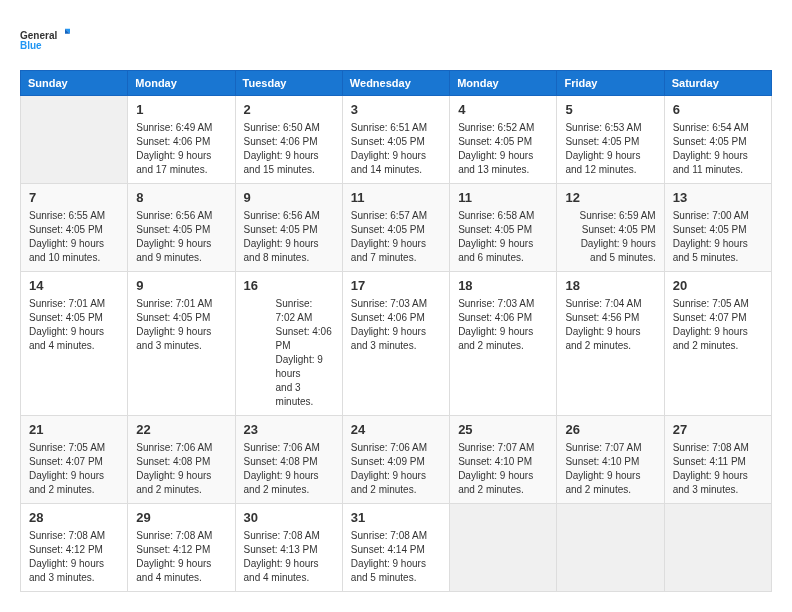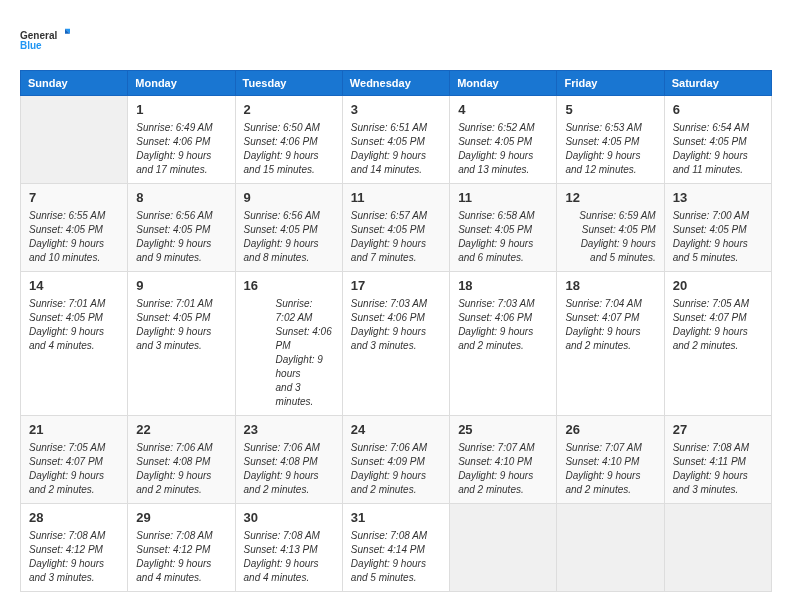--- a/index.html
+++ b/index.html
@@ -64,21 +64,20 @@
     .day-number {
       font-size: 13px;
       font-weight: bold;
       margin-bottom: 4px;
       display: block;
     }
     .day-info {
       font-size: 10px;
       line-height: 1.4;
       color: #333;
-      font-style: italic;
     }
     .empty-cell {
       background-color: #f0f0f0 !important;
     }
   </style>
 </head>
 <body>
 
 <div class="header-area">
   <div class="logo">
@@ -236,21 +235,21 @@
         <td>
           <span class="day-number">18</span>
           <div class="day-info" style="white-space: pre-line;">Sunrise: 7:03 AM
 Sunset: 4:06 PM
 Daylight: 9 hours
 and 2 minutes.</div>
         </td>
         <td>
           <span class="day-number">18</span>
           <div class="day-info" style="white-space: pre-line;">Sunrise: 7:04 AM
-Sunset: 4:07 PM
+Sunset: 4:56 PM
 Daylight: 9 hours
 and 2 minutes.</div>
         </td>
         <td>
           <span class="day-number">20</span>
           <div class="day-info" style="white-space: pre-line;">Sunrise: 7:05 AM
 Sunset: 4:07 PM
 Daylight: 9 hours
 and 2 minutes.</div>
         </td>

